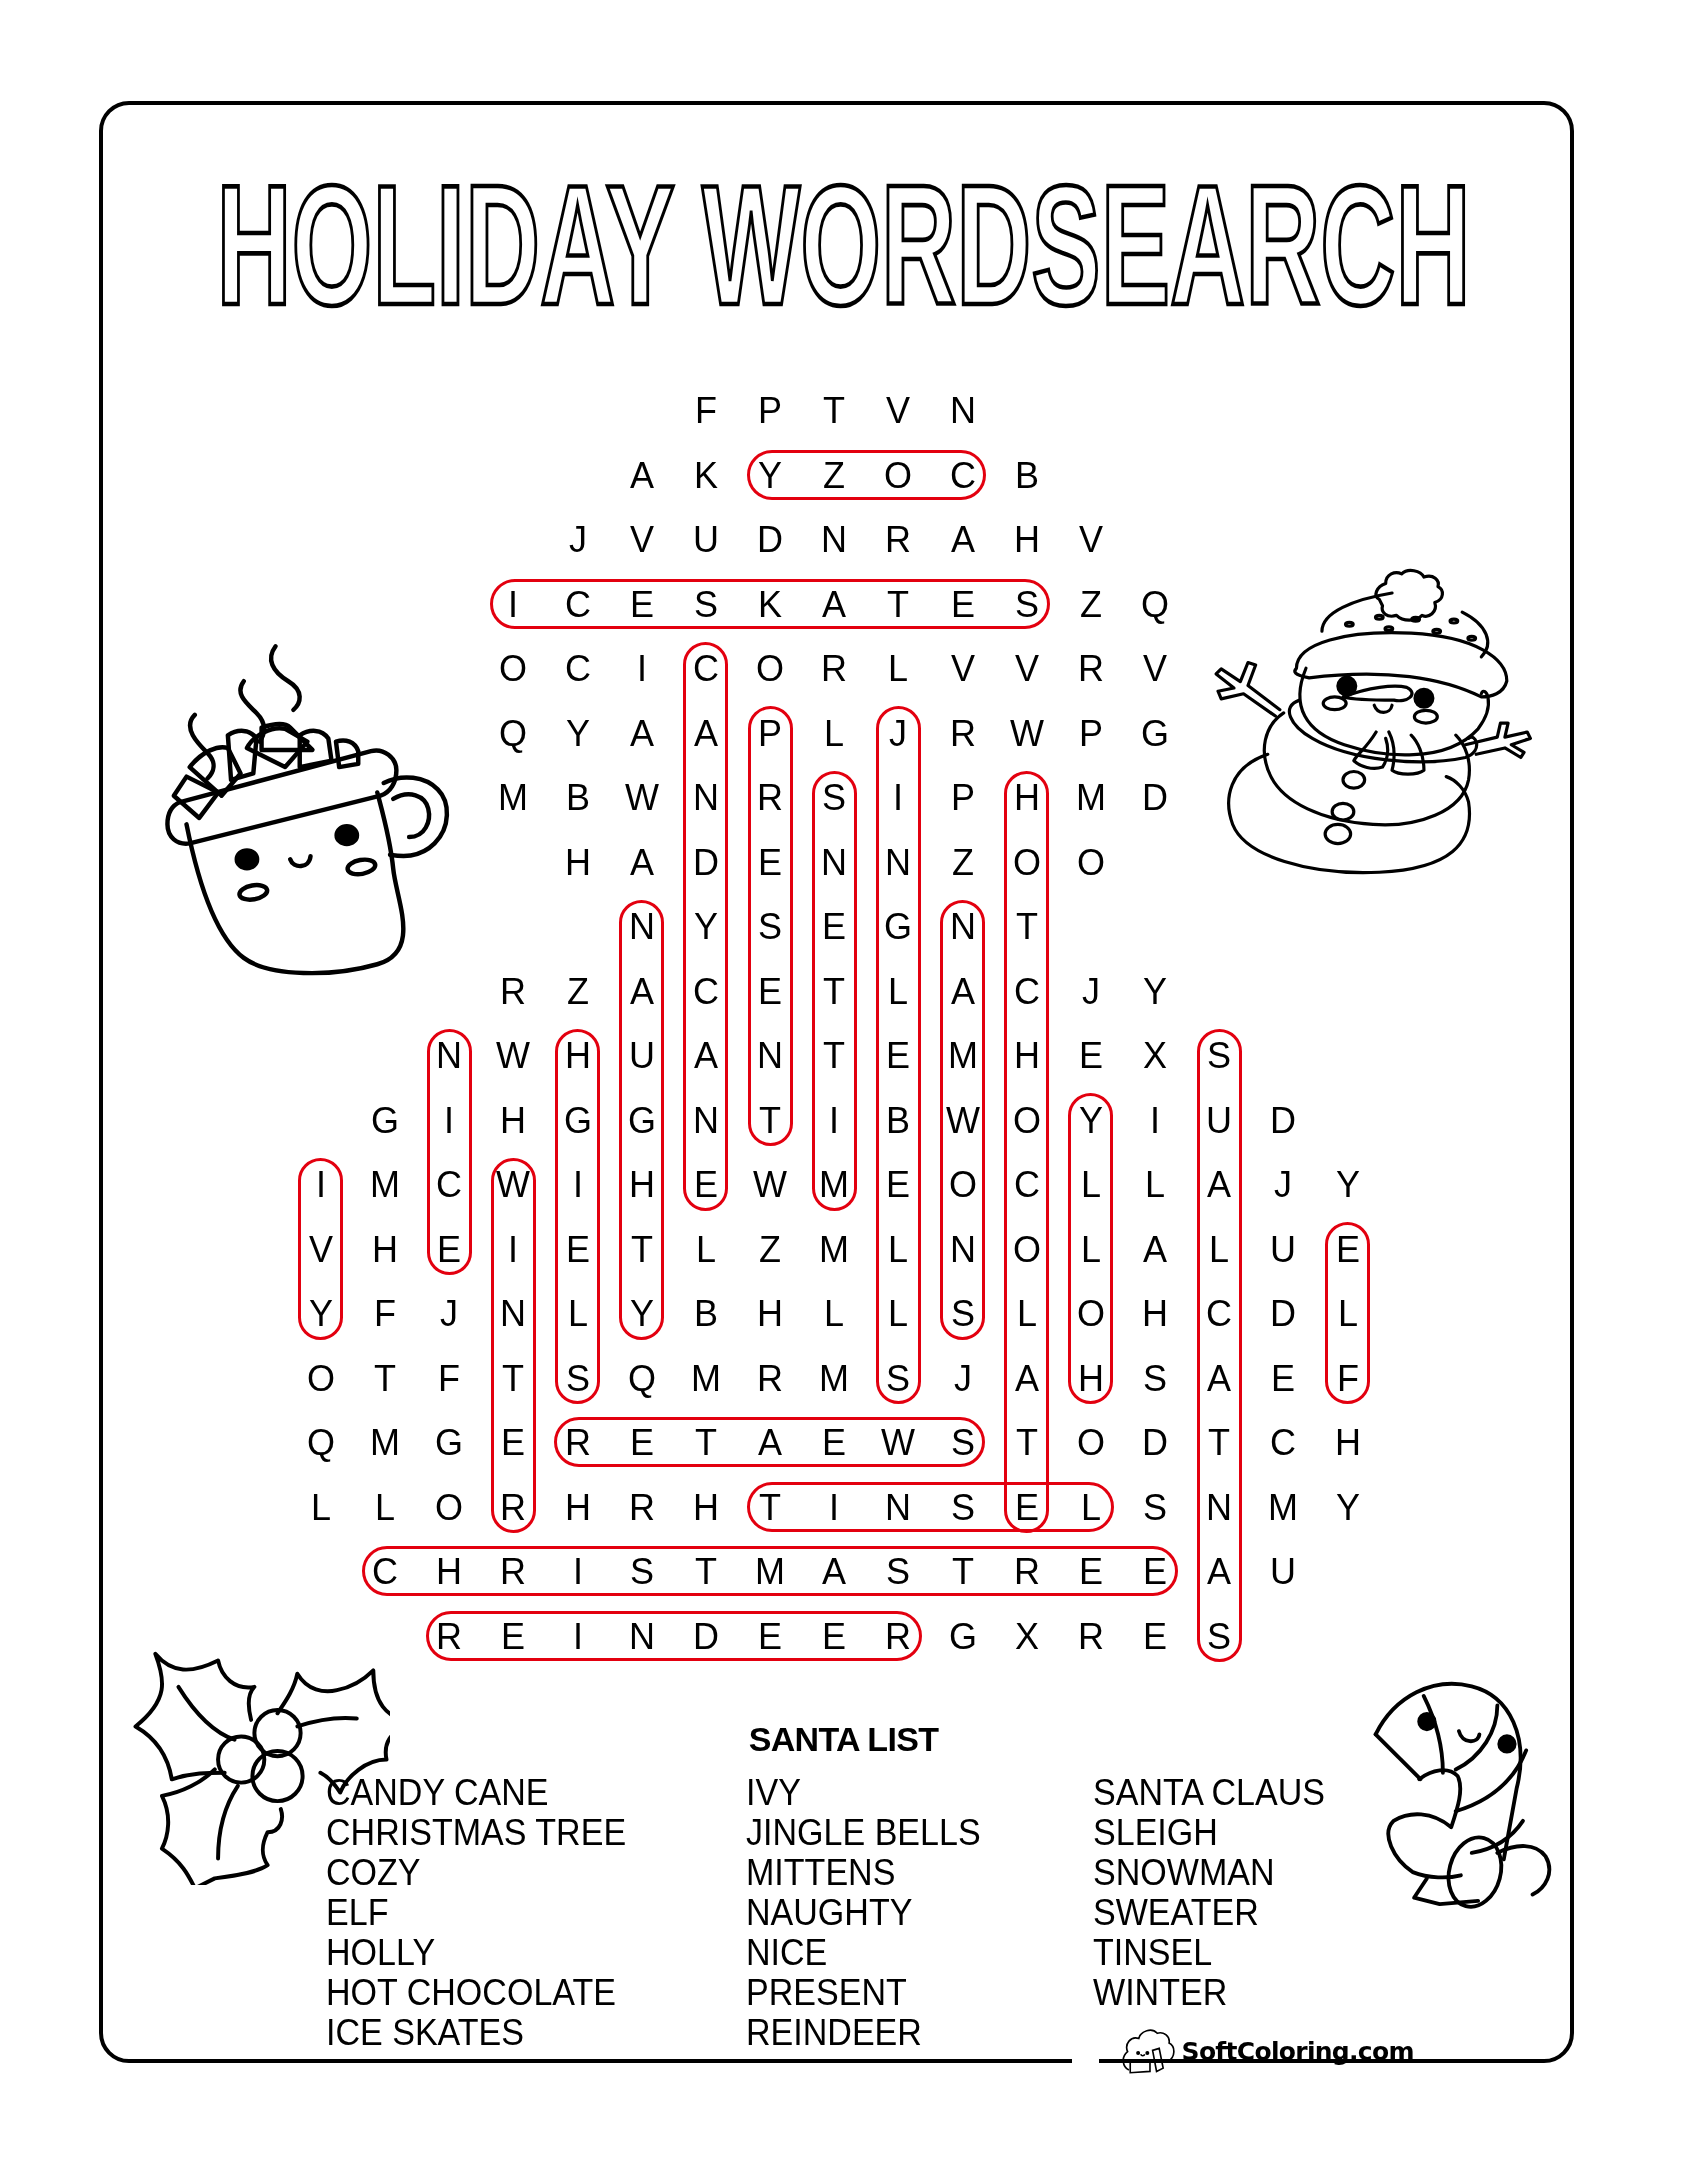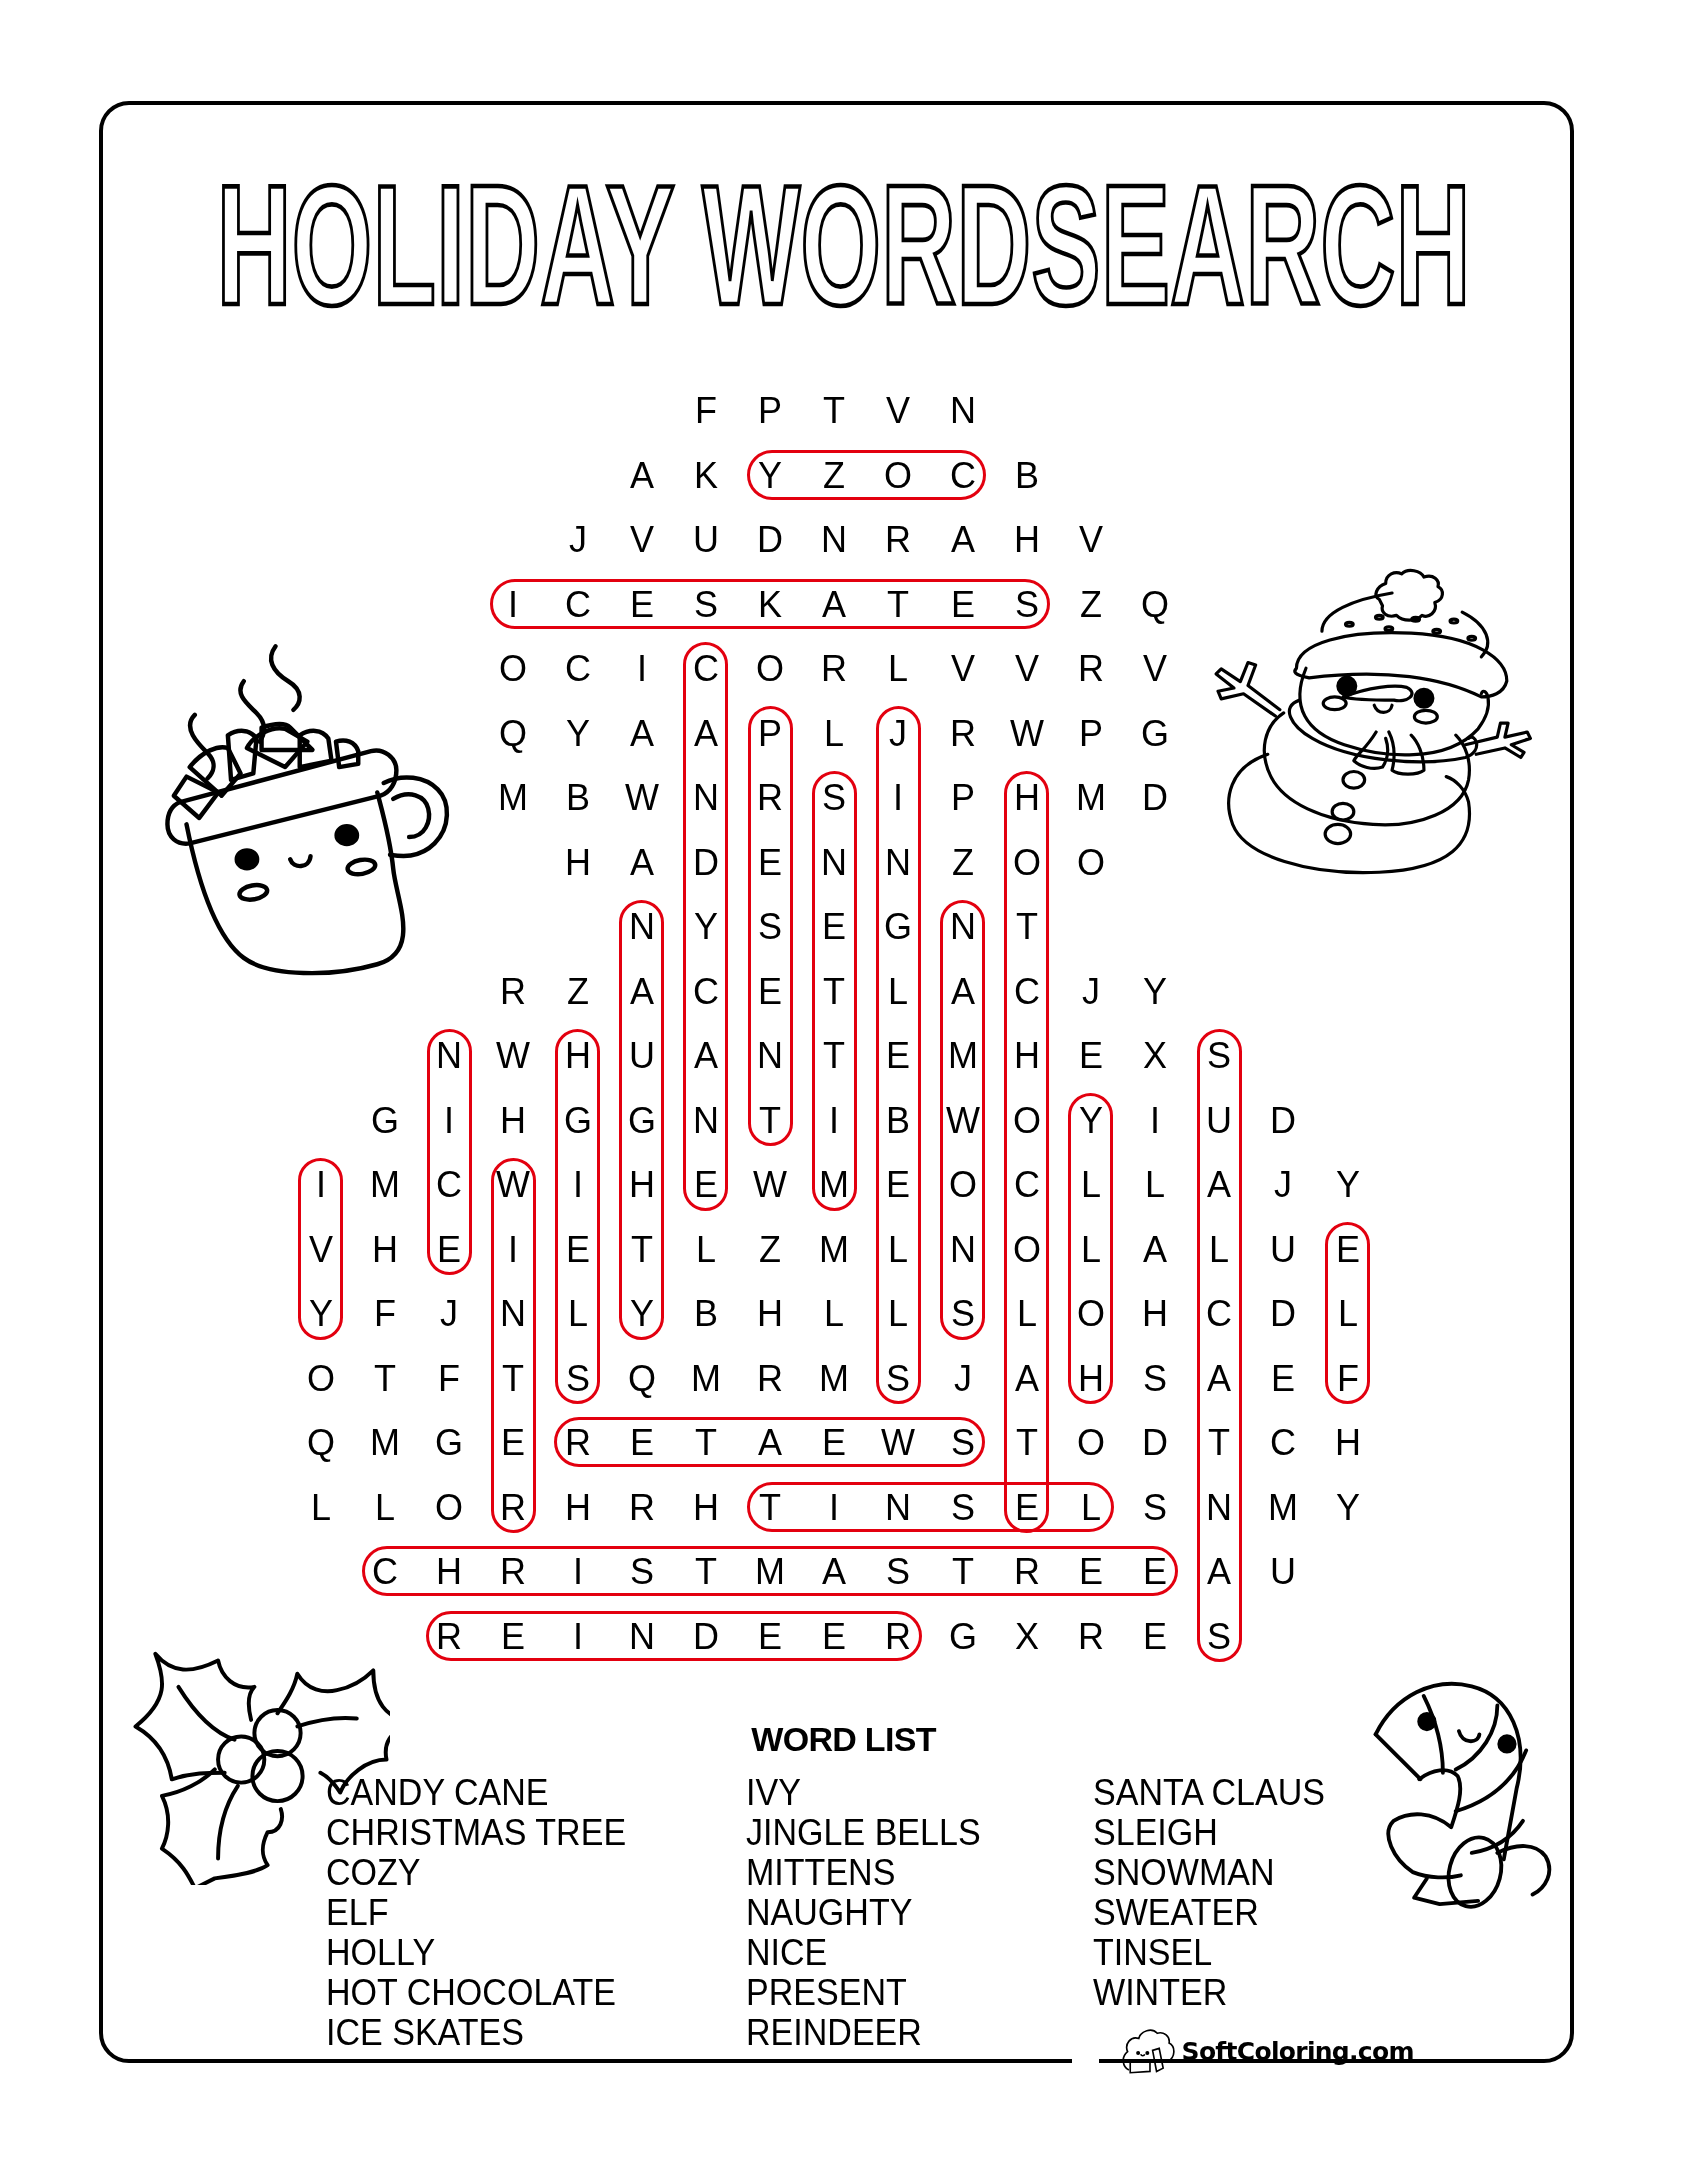--- a/index.html
+++ b/index.html
@@ -296,21 +296,21 @@
     <div class="cell" style="left: 770px; top: 1636px;">E</div>
     <div class="cell" style="left: 834px; top: 1636px;">E</div>
     <div class="cell" style="left: 898px; top: 1636px;">R</div>
     <div class="cell" style="left: 963px; top: 1636px;">G</div>
     <div class="cell" style="left: 1027px; top: 1636px;">X</div>
     <div class="cell" style="left: 1091px; top: 1636px;">R</div>
     <div class="cell" style="left: 1155px; top: 1636px;">E</div>
     <div class="cell" style="left: 1219px; top: 1636px;">S</div>
   </div>
 
-<div class="wl-title">WORD LIST</div>
+<div class="wl-title">SANTA LIST</div>
 <div class="wl-col" style="left:326px">
   <div>CANDY CANE</div>
   <div>CHRISTMAS TREE</div>
   <div>COZY</div>
   <div>ELF</div>
   <div>HOLLY</div>
   <div>HOT CHOCOLATE</div>
   <div>ICE SKATES</div>
 </div>
 <div class="wl-col" style="left:746px">

